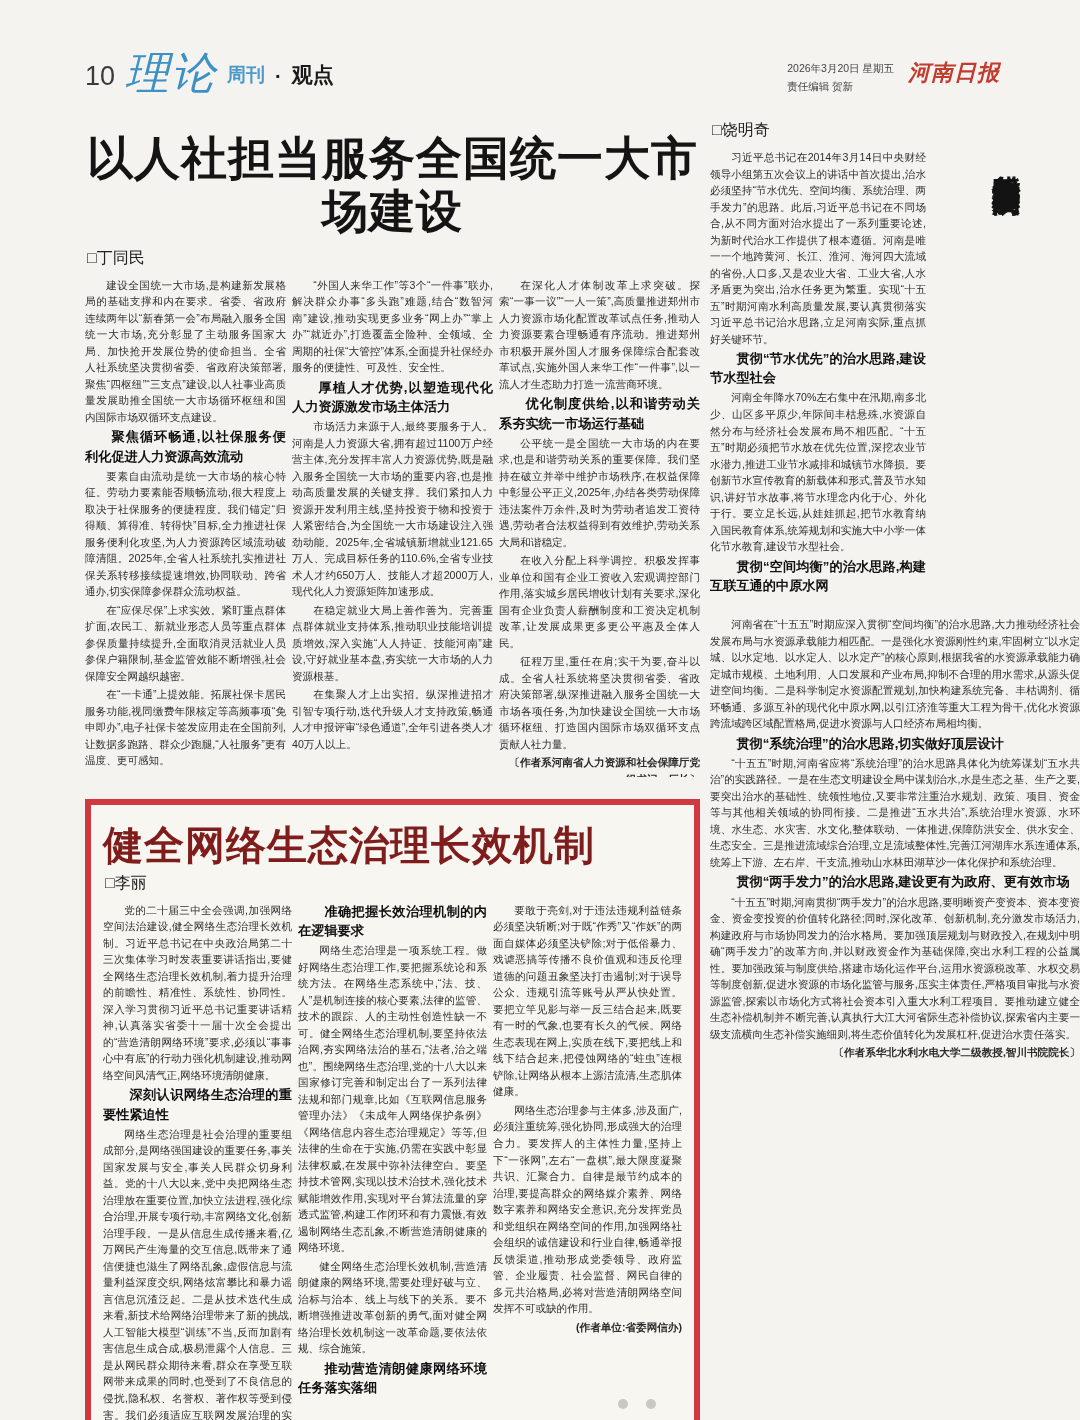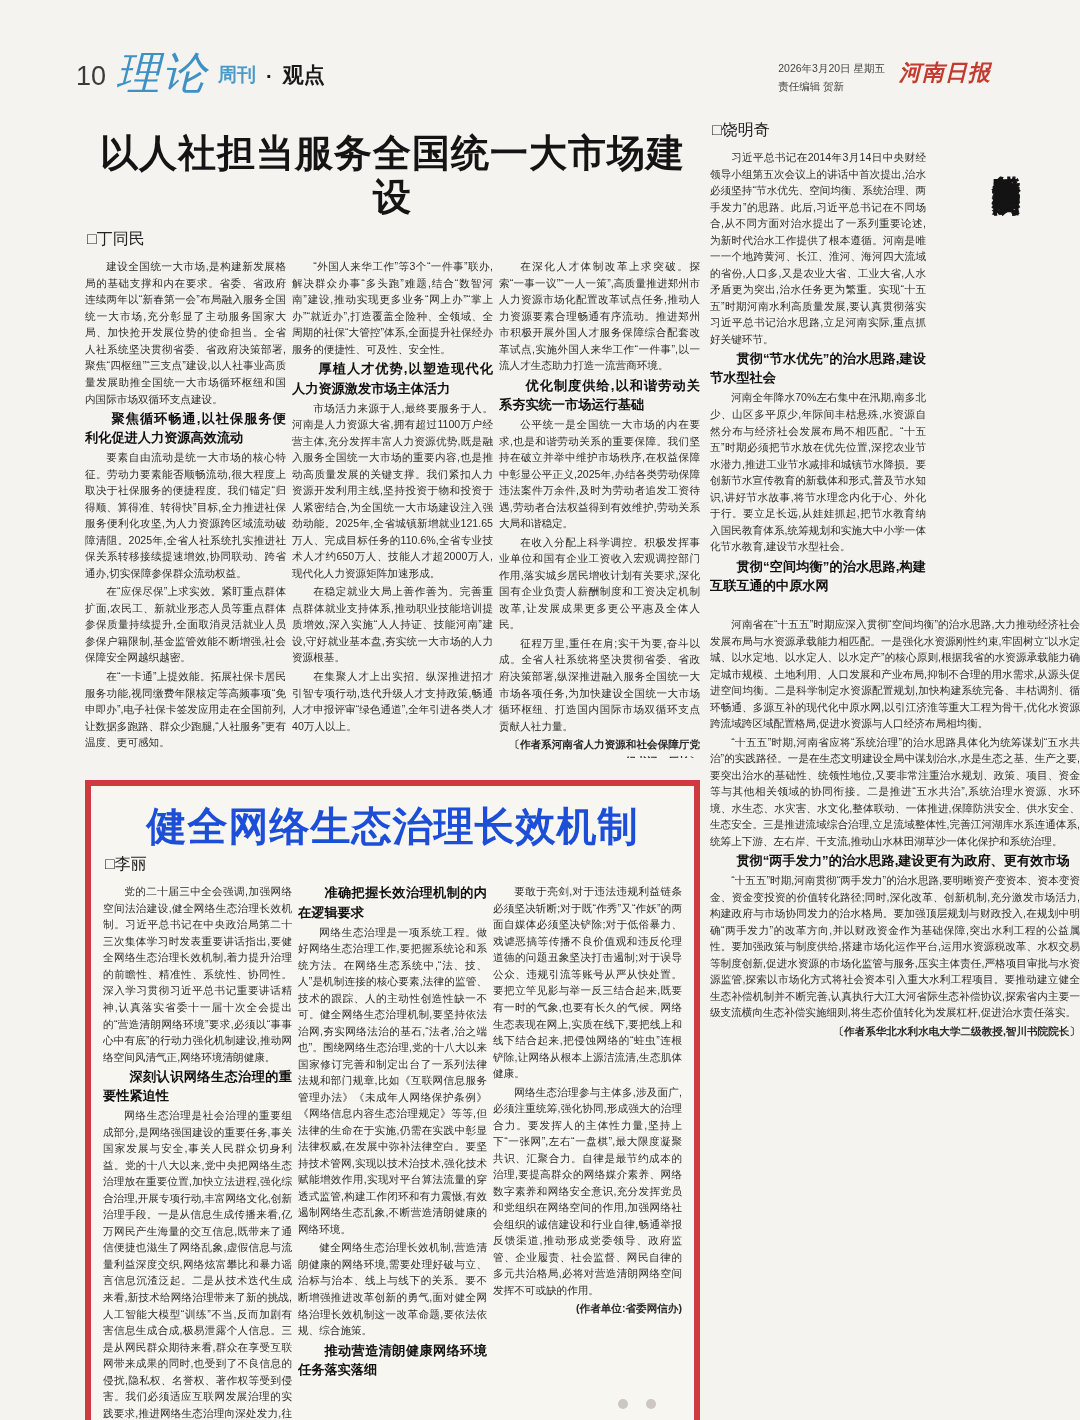--- a/index.html
+++ b/index.html
@@ -7,21 +7,21 @@
     width:1080px;height:1420px;
     background:#f5f3ef;
     font-family:"Liberation Sans","DejaVu Sans",sans-serif;
     color:#2b2b2b;
     overflow:hidden;
   }
   .page{position:relative;width:1080px;height:1420px;overflow:hidden;}
 
   
   .masthead{
-    position:absolute;left:76px;top:52px;width:915px;height:62px;
+    position:absolute;left:85px;top:52px;width:915px;height:62px;
     display:flex;justify-content:space-between;align-items:flex-start;
   }
   .mh-left{display:flex;align-items:flex-end;gap:10px;}
   .pagenum{font-size:27px;color:#3a3a3a;line-height:1;padding-bottom:4px;}
   .mh-title{
     font-size:44px;line-height:.95;font-weight:normal;font-style:italic;
     color:#3d91c5;font-family:"DejaVu Serif","Liberation Serif",serif;
     letter-spacing:2px;
   }
   .mh-sub{font-size:19px;font-weight:bold;color:#4a9ac9;padding-bottom:6px;}
@@ -40,33 +40,33 @@
   .col{flex:1;overflow:hidden;text-align:justify;}
   p.ai{margin:0 0 2px 0;}
   .ai-para{font-size:10.6px;line-height:1.56;text-indent:2em;color:#2e2e2e;}
   .ai-head{font-size:13.2px;line-height:1.45;font-weight:bold;color:#111;text-indent:2em;margin:9px 0 8px 0;text-align:justify;}
   .ai-attr{font-size:10.6px;line-height:1.56;text-align:right;font-weight:bold;margin-top:5px;}
 
   
   .left-region{position:absolute;left:85px;top:128px;width:615px;}
   .art-top h1{
     margin:4px 0 10px 0;text-align:center;
-    font-size:38px;font-weight:900;color:#141414;letter-spacing:1px;line-height:1.15;
+    font-size:46px;font-weight:900;color:#141414;letter-spacing:1px;line-height:1.15;
   }
   .art-top .cols3 .col{height:500px;}
 
   
   .red-box{
     margin-top:22px;box-sizing:border-box;
     border:6px solid #cf3a40;background:#f8f6f1;
     height:660px;padding:10px 12px 8px 12px;
   }
   .red-box h2{
-    margin:8px 0 6px 0;text-align:center;
-    font-size:40px;font-weight:900;color:#1d4ed8;letter-spacing:1px;line-height:1.1;
+    margin:8px 0 6px 0;
+    font-size:40px;font-weight:900;color:#7f1d1d;letter-spacing:1px;line-height:1.1;
   }
   .red-box .cols3 .col{height:545px;}
 
   
   .right-region{position:absolute;left:710px;top:118px;width:370px;}
   .water-top{display:flex;gap:6px;height:498px;}
   .water-colA{width:216px;overflow:hidden;text-align:justify;}
   .water-strip{flex:1;display:flex;justify-content:center;}
   .vertical-headline{
     margin:34px 0 0 0;
@@ -167,20 +167,21 @@
             <p class="ai ai-para">河南全年降水70%左右集中在汛期,南多北少、山区多平原少,年际间丰枯悬殊,水资源自然分布与经济社会发展布局不相匹配。“十五五”时期必须把节水放在优先位置,深挖农业节水潜力,推进工业节水减排和城镇节水降损。要创新节水宣传教育的新载体和形式,普及节水知识,讲好节水故事,将节水理念内化于心、外化于行。要立足长远,从娃娃抓起,把节水教育纳入国民教育体系,统筹规划和实施大中小学一体化节水教育,建设节水型社会。</p>
             <p class="ai ai-head">贯彻“空间均衡”的治水思路,构建互联互通的中原水网</p>
           </div>
       </div>
       <div class="water-strip">
         <h2 class="vertical-headline">新时代治水思路推动水利高质量发展</h2>
       </div>
     </div>
     <div class="water-bottom">
         <p class="ai ai-para">河南省在“十五五”时期应深入贯彻“空间均衡”的治水思路,大力推动经济社会发展布局与水资源承载能力相匹配。一是强化水资源刚性约束,牢固树立“以水定城、以水定地、以水定人、以水定产”的核心原则,根据我省的水资源承载能力确定城市规模、土地利用、人口发展和产业布局,抑制不合理的用水需求,从源头促进空间均衡。二是科学制定水资源配置规划,加快构建系统完备、丰枯调剂、循环畅通、多源互补的现代化中原水网,以引江济淮等重大工程为骨干,优化水资源跨流域跨区域配置格局,促进水资源与人口经济布局相均衡。</p>
+        <p class="ai ai-head">贯彻“系统治理”的治水思路,切实做好顶层设计</p>
         <p class="ai ai-para">“十五五”时期,河南省应将“系统治理”的治水思路具体化为统筹谋划“五水共治”的实践路径。一是在生态文明建设全局中谋划治水,水是生态之基、生产之要,要突出治水的基础性、统领性地位,又要非常注重治水规划、政策、项目、资金等与其他相关领域的协同衔接。二是推进“五水共治”,系统治理水资源、水环境、水生态、水灾害、水文化,整体联动、一体推进,保障防洪安全、供水安全、生态安全。三是推进流域综合治理,立足流域整体性,完善江河湖库水系连通体系,统筹上下游、左右岸、干支流,推动山水林田湖草沙一体化保护和系统治理。</p>
         <p class="ai ai-head">贯彻“两手发力”的治水思路,建设更有为政府、更有效市场</p>
         <p class="ai ai-para">“十五五”时期,河南贯彻“两手发力”的治水思路,要明晰资产变资本、资本变资金、资金变投资的价值转化路径;同时,深化改革、创新机制,充分激发市场活力,构建政府与市场协同发力的治水格局。要加强顶层规划与财政投入,在规划中明确“两手发力”的改革方向,并以财政资金作为基础保障,突出水利工程的公益属性。要加强政策与制度供给,搭建市场化运作平台,运用水资源税改革、水权交易等制度创新,促进水资源的市场化监管与服务,压实主体责任,严格项目审批与水资源监管,探索以市场化方式将社会资本引入重大水利工程项目。要推动建立健全生态补偿机制并不断完善,认真执行大江大河省际生态补偿协议,探索省内主要一级支流横向生态补偿实施细则,将生态价值转化为发展杠杆,促进治水责任落实。</p>
         <p class="ai ai-attr">〔作者系华北水利水电大学二级教授,智川书院院长〕</p>
       </div>
   </div>
 
   <div class="dots">
       <span></span>
       <span></span>

